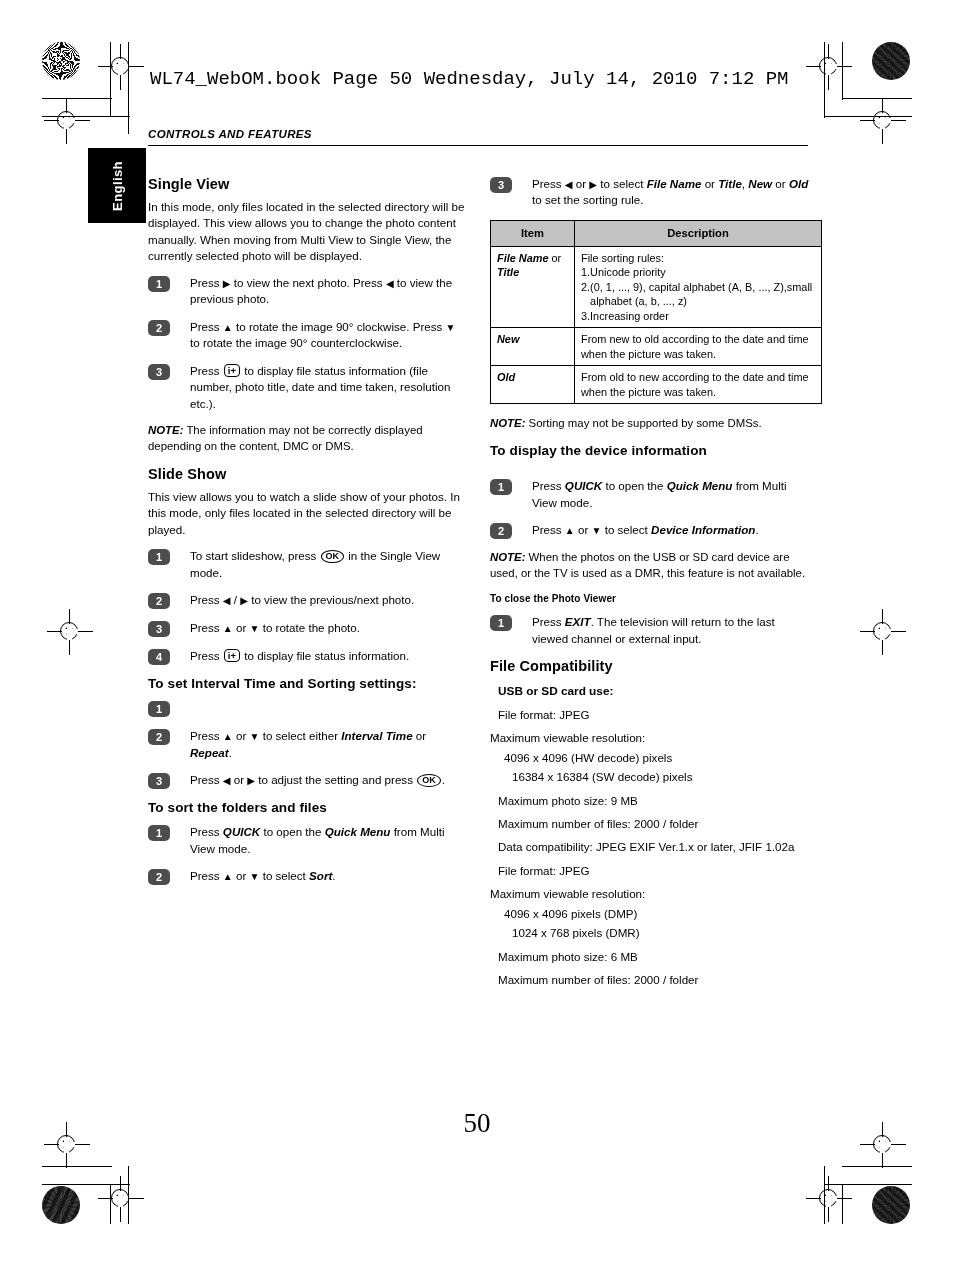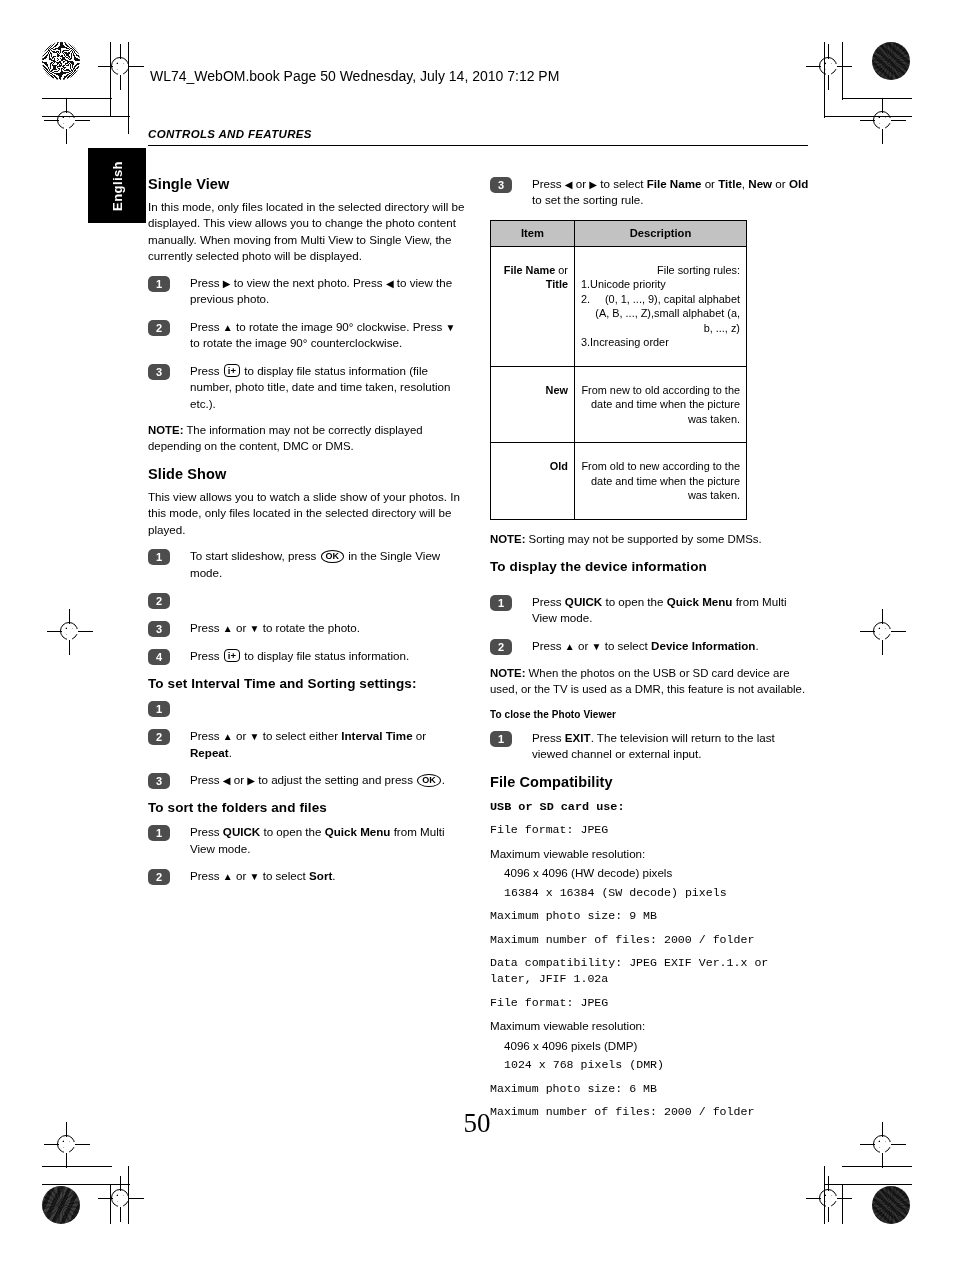--- a/index.html
+++ b/index.html
@@ -27,76 +27,76 @@
       repeating-linear-gradient(42deg,#3f3f3f 0 3px,#777 3px 6px);
     background-blend-mode:multiply;}
   .mottle.v2{background:
       repeating-linear-gradient(115deg,#3a3a3a 0 4px,#7c7c7c 4px 8px),
       repeating-conic-gradient(from 40deg,#555 0deg 9deg,#808080 9deg 18deg);
     background-blend-mode:multiply;}
 
   .trim{position:absolute;background:#000;}
 
   
-  .filehdr{position:absolute;left:150px;top:68px;font-family:Liberation Sans, sans-serif;font-size:14px;white-space:nowrap;text-align:center;}
+  .filehdr{position:absolute;left:150px;top:68px;font-family:Liberation Mono, monospace;font-size:19px;white-space:nowrap;text-align:center;}
   .runhead{position:absolute;left:148px;top:128px;font-size:11.5px;font-weight:700;letter-spacing:.35px;font-style:italic;}
   .headrule{position:absolute;left:148px;top:145px;width:660px;height:1.2px;background:#000;}
 
   
   .langtab{position:absolute;left:88px;top:148px;width:58px;height:75px;background:#000;}
   .langtab span{
     position:absolute;left:50%;top:50%;
     transform:translate(-50%,-50%) rotate(-90deg);
     color:#fff;font-size:13px;font-weight:600;letter-spacing:.4px;white-space:nowrap;
   }
 
   
   .col{position:absolute;top:176px;}
   .col.left{left:148px;width:320px;}
   .col.right{left:490px;width:320px;}
 
   h2.sec{font-size:14.5px;font-weight:700;margin:0 0 7px;letter-spacing:.1px;}
   h3.sub{font-size:12.5px;font-weight:700;margin:0 0 6px;letter-spacing:.1px;}
   p.body{font-size:11.6px;line-height:1.42;margin:0 0 10px;}
-  p.tight{margin:0 0 7px;font-family:Liberation Mono, monospace;}
+  p.tight{margin:0 8px 7px;}
   p.nomar{margin:0 0 3px;}
   .indent{padding-left:14px;}
 
   .note{font-size:11.4px;line-height:1.4;margin:0 0 11px;}
   .note b{font-weight:700;}
 
   
   .step{display:flex;align-items:flex-start;margin:0 0 11px;}
   .badge{
     flex:0 0 auto;width:22px;height:16px;border-radius:5px;background:#4d4d4d;
     color:#fff;font-size:11px;font-weight:700;line-height:16px;text-align:center;
     margin-top:1px;
   }
   .steptext{flex:1;font-size:11.6px;line-height:1.42;padding-left:20px;}
 
-  b{font-weight:700;}
+  b{font-weight:700;font-style:italic;}
 
   
   .key-ip{
     display:inline-block;border:1.4px solid #000;border-radius:4px;
     padding:0 3px;font-size:9.5px;font-weight:700;line-height:11px;
     vertical-align:1px;margin:0 1px;
   }
   .key-ok{
     display:inline-block;border:1.3px solid #000;border-radius:50%/50%;
     padding:0 4px;font-size:9px;font-weight:600;line-height:11px;
     vertical-align:1px;margin:0 1px;
   }
   .arw{font-size:10px;vertical-align:0px;letter-spacing:0;}
 
   
-  table.sorttab{border-collapse:collapse;width:257px;margin:8px 0 12px;table-layout:fixed;}
+  table.sorttab{border-collapse:collapse;width:332px;margin:8px 0 12px;table-layout:fixed;}
   table.sorttab th,table.sorttab td{
     border:1.3px solid #000;font-size:10.9px;line-height:1.33;
-    padding:16px 6px;vertical-align:top;text-align:right;
+    padding:4px 6px;vertical-align:top;text-align:left;
   }
   table.sorttab th{background:#c2c2c2;text-align:center;font-weight:700;font-size:11.2px;padding:5px 6px;}
   table.sorttab col.c1{width:84px;}
   .ol{margin:0;padding:0;list-style:none;}
 
   
   .pageno{position:absolute;left:0;right:0;top:1108px;text-align:center;font-size:27px;font-family:"Liberation Serif", serif;}
 </style>
 </head>
 <body>
@@ -242,20 +242,21 @@
     <h2 class="sec">Slide Show</h2>
     <p class="body">This view allows you to watch a slide show of your photos. In this mode, only files located in the selected directory will be played.</p>
 
     <div class="step">
       <div class="badge">1</div>
       <div class="steptext"><span>To start slideshow, press </span><span class="key-ok">OK</span><span> in the Single View mode.</span></div>
     </div>
 
     <div class="step">
       <div class="badge">2</div>
+      <div class="steptext"><span>Press </span><span class="arw">◀</span><span> / </span><span class="arw">▶</span><span> to view the previous/next photo.</span></div>
     </div>
 
     <div class="step">
       <div class="badge">3</div>
       <div class="steptext"><span>Press </span><span class="arw">▲</span><span> or </span><span class="arw">▼</span><span> to rotate the photo.</span></div>
     </div>
 
     <div class="step">
       <div class="badge">4</div>
       <div class="steptext"><span>Press </span><span class="key-ip">i+</span><span> to display file status information.</span></div>

